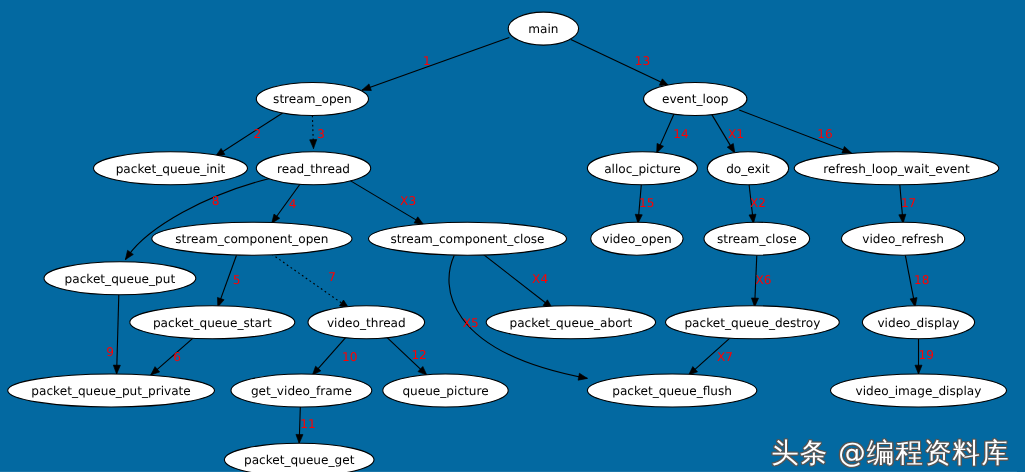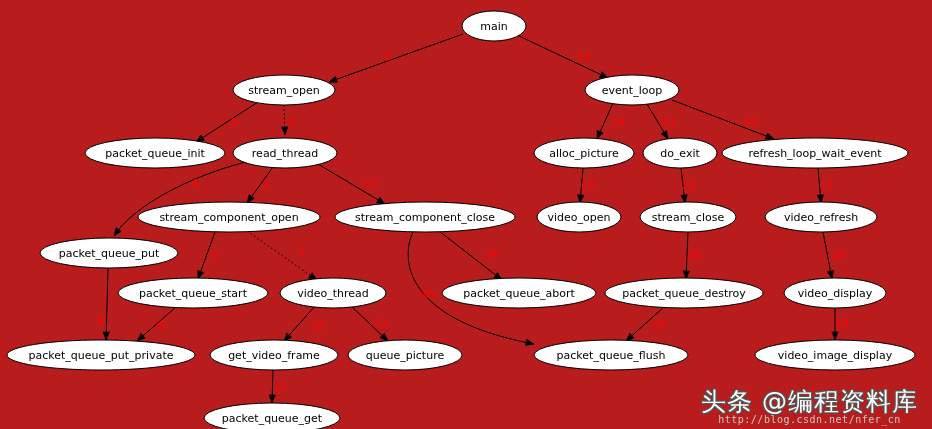--- a/index.html
+++ b/index.html
@@ -4,21 +4,21 @@
 <style>
   html, body {
     margin: 0;
     padding: 0;
     background: #ffffff;
   }
   #canvas {
     position: relative;
     width: 932px;
     height: 429px;
-    background: #b91c1c;
+    background: #0369a1;
     overflow: hidden;
     font-family: "DejaVu Sans", sans-serif;
   }
   #graph-svg {
     position: absolute;
     left: 0;
     top: 0;
     width: 932px;
     height: 429px;
   }
@@ -322,16 +322,15 @@
         <text x="694" y="255" class="edge-label">X6</text>
         <text x="838" y="255" class="edge-label">18</text>
         <text x="659" y="325" class="edge-label">X7</text>
         <text x="842" y="323" class="edge-label">19</text>
         <text x="280" y="386" class="edge-label">11</text>
       </g>
   </svg>
 
   <div id="watermark">
     <div class="wm-main">头条 @编程资料库</div>
-    <div class="wm-url">http://blog.csdn.net/nfer_cn</div>
   </div>
 
 </div>
 
 </body></html>

